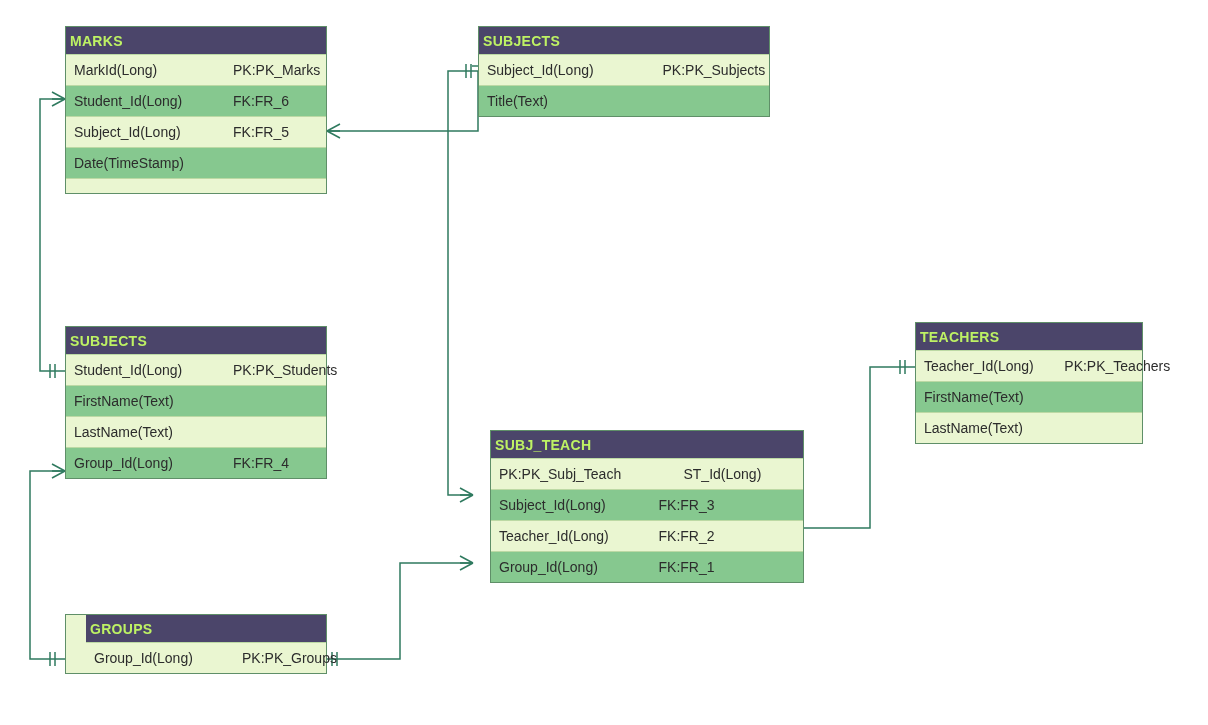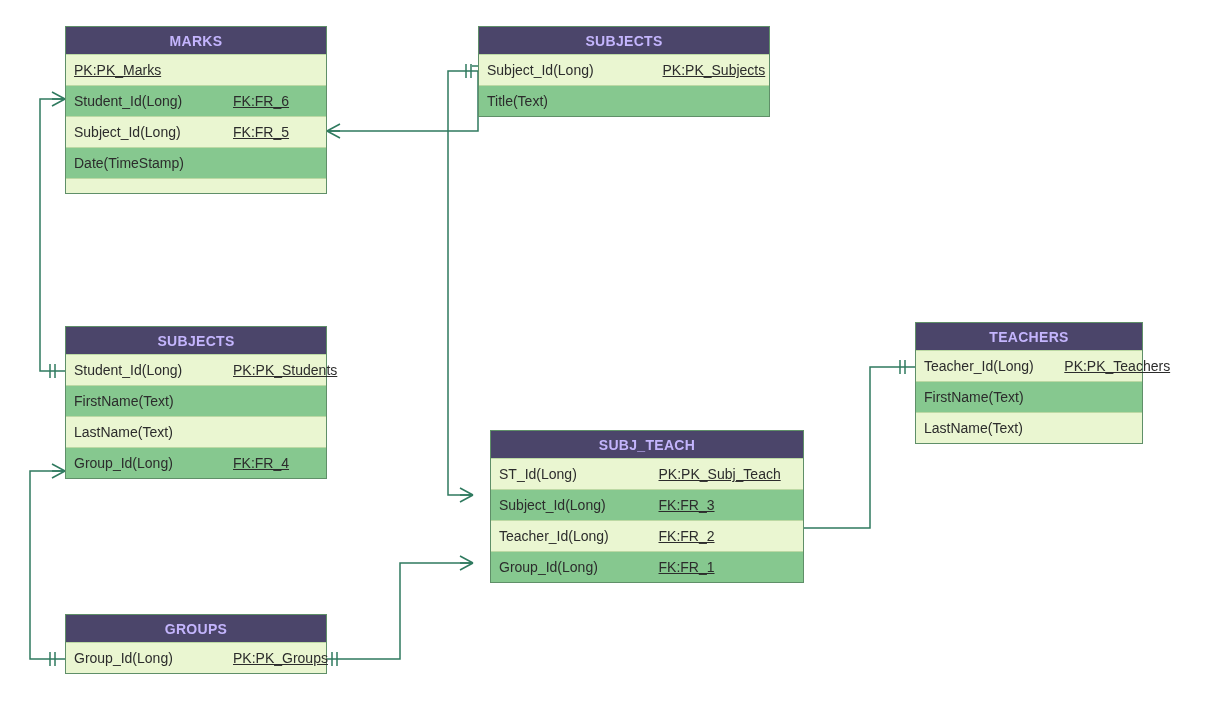--- a/index.html
+++ b/index.html
@@ -20,40 +20,40 @@
     pointer-events: none;
   }
   .entity {
     position: absolute;
     border: 1px solid #5f8f68;
     box-sizing: border-box;
     background: #eaf6d1;
   }
   .entity .title {
     background: #4b456a;
-    color: #c4b5fd;
+    color: #bef264;
     font-weight: bold;
-    text-align: center;
+    text-align: left;
     padding: 6px 4px 5px 4px;
     letter-spacing: 0.3px;
   }
   .entity .row {
     display: flex;
     border-top: 1px solid #bcd9a4;
   }
   .entity .row:nth-of-type(odd) { background: #86c88f; }
   .entity .row:nth-of-type(even) { background: #eaf6d1; }
   .entity .cell {
     padding: 7px 8px 7px 8px;
     color: #2c2c2c;
     white-space: nowrap;
     overflow: hidden;
   }
   .entity .c-name { flex: 0 0 55%; }
-  .entity .c-key  { flex: 0 0 45%; text-decoration: underline; }
+  .entity .c-key  { flex: 0 0 45%; }
   
   .line { stroke: #2f7a5f; stroke-width: 1.5; fill: none; }
   .tick { stroke: #2f7a5f; stroke-width: 1.5; }
   .crow { stroke: #2f7a5f; stroke-width: 1.5; fill: none; }
 </style>
 </head>
 <body>
 
 <svg class="connectors">
 
@@ -103,20 +103,21 @@
     <path class="line" d="M 787 528 L 870 528 L 870 367 L 915 367"></path>
     <path class="crow" d="M 787 528 L 800 521 M 787 528 L 800 528 M 787 528 L 800 535"></path>
     <line class="tick" x1="905" y1="360" x2="905" y2="374"></line>
     <line class="tick" x1="900" y1="360" x2="900" y2="374"></line>
   </g>
 </svg>
 
 <div class="entity" style="left:65px; top:26px; width:262px;">
   <div class="title">MARKS</div>
   <div class="row">
+    <div class="cell c-name">MarkId(Long)</div>
     <div class="cell c-key">PK:PK_Marks</div>
   </div>
   <div class="row">
     <div class="cell c-name">Student_Id(Long)</div>
     <div class="cell c-key">FK:FR_6</div>
   </div>
   <div class="row">
     <div class="cell c-name">Subject_Id(Long)</div>
     <div class="cell c-key">FK:FR_5</div>
   </div>
@@ -157,22 +158,22 @@
   </div>
   <div class="row">
     <div class="cell c-name">Group_Id(Long)</div>
     <div class="cell c-key">FK:FR_4</div>
   </div>
 </div>
 
 <div class="entity" style="left:473px; top:430px; width:314px;margin-left:17px;">
   <div class="title">SUBJ_TEACH</div>
   <div class="row">
+    <div class="cell c-key" style="flex:0 0 54%">PK:PK_Subj_Teach</div>
     <div class="cell c-name" style="flex:0 0 46%">ST_Id(Long)</div>
-    <div class="cell c-key" style="flex:0 0 54%">PK:PK_Subj_Teach</div>
   </div>
   <div class="row">
     <div class="cell c-name" style="flex:0 0 46%">Subject_Id(Long)</div>
     <div class="cell c-key" style="flex:0 0 54%">FK:FR_3</div>
   </div>
   <div class="row">
     <div class="cell c-name" style="flex:0 0 46%">Teacher_Id(Long)</div>
     <div class="cell c-key" style="flex:0 0 54%">FK:FR_2</div>
   </div>
   <div class="row">
@@ -190,19 +191,19 @@
   <div class="row">
     <div class="cell c-name">FirstName(Text)</div>
     <div class="cell c-key"></div>
   </div>
   <div class="row">
     <div class="cell c-name">LastName(Text)</div>
     <div class="cell c-key"></div>
   </div>
 </div>
 
-<div class="entity" style="left:65px; top:614px; width:262px;">
+<div class="entity" style="left:65px; top:614px; width:262px;padding-left:20px;">
   <div class="title">GROUPS</div>
   <div class="row">
     <div class="cell c-name">Group_Id(Long)</div>
     <div class="cell c-key">PK:PK_Groups</div>
   </div>
 </div>
 
 </body></html>

